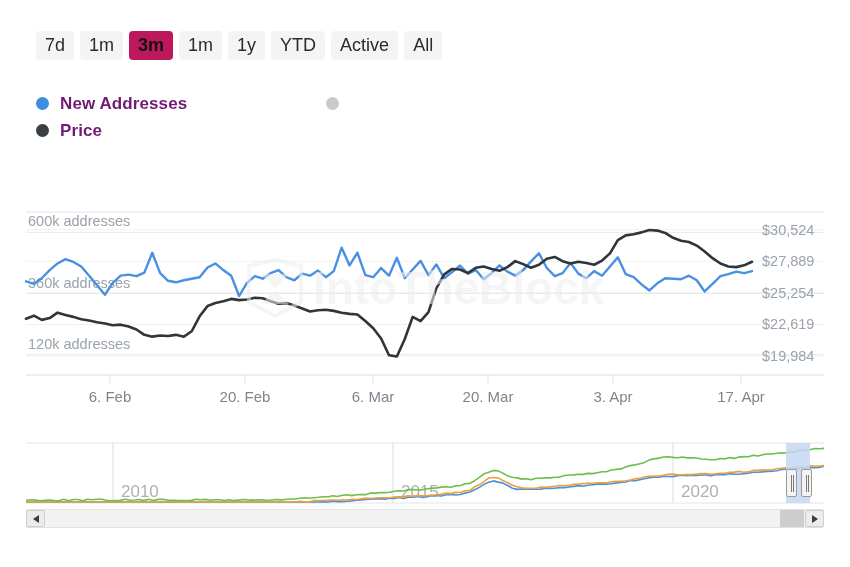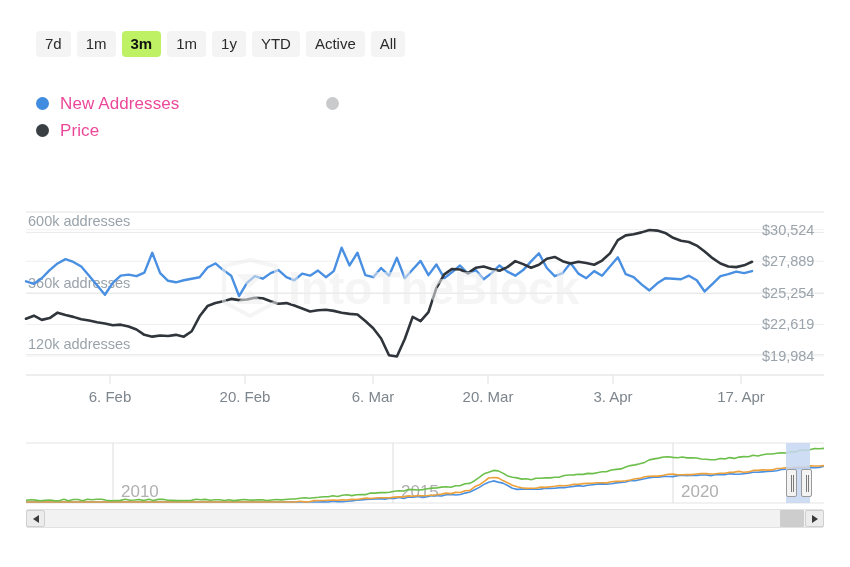--- a/index.html
+++ b/index.html
@@ -16,31 +16,31 @@
 
   
   .range-bar {
     position: absolute;
     left: 36px; top: 31px;
     display: flex;
     align-items: center;
     gap: 6px;
   }
   .range-btn {
-    font-size: 15px;
+    font-size: 18px;
     color: #2b2b2b;
     background: #f4f4f4;
     border-radius: 4px;
     padding: 5px 9px 6px 9px;
     line-height: 1;
     cursor: pointer;
     white-space: nowrap;
   }
   .range-btn.selected {
-    background: #bef264;
+    background: #be185d;
     font-weight: bold;
     color: #111111;
   }
 
   
   .legend {
     position: absolute;
     left: 36px; top: 90px;
     width: 620px;
     display: grid;
@@ -57,34 +57,34 @@
   }
   .legend-dot {
     width: 13px; height: 13px;
     border-radius: 50%;
     flex: 0 0 auto;
   }
   .legend-label {
     font-size: 17px;
     letter-spacing: .1px;
   }
-  .legend-item.on .legend-label { color: #ec4899; font-weight: normal; }
+  .legend-item.on .legend-label { color: #701a75; font-weight: bold; }
   .legend-item.off .legend-label { color: #c3c6c9; font-weight: bold; }
 
   
   .chart {
     position: absolute;
     left: 0; top: 170px;
     width: 770px; height: 250px;
   }
   .chart svg { display: block; }
 
   .watermark {
     position: absolute;
-    left: 216px; top: 258px;
+    left: 241px; top: 258px;
     width: 420px;
     height: 62px;
     pointer-events: none;
     opacity: .55;
   }
 
   
   .navigator {
     position: absolute;
     left: 0; top: 437px;

